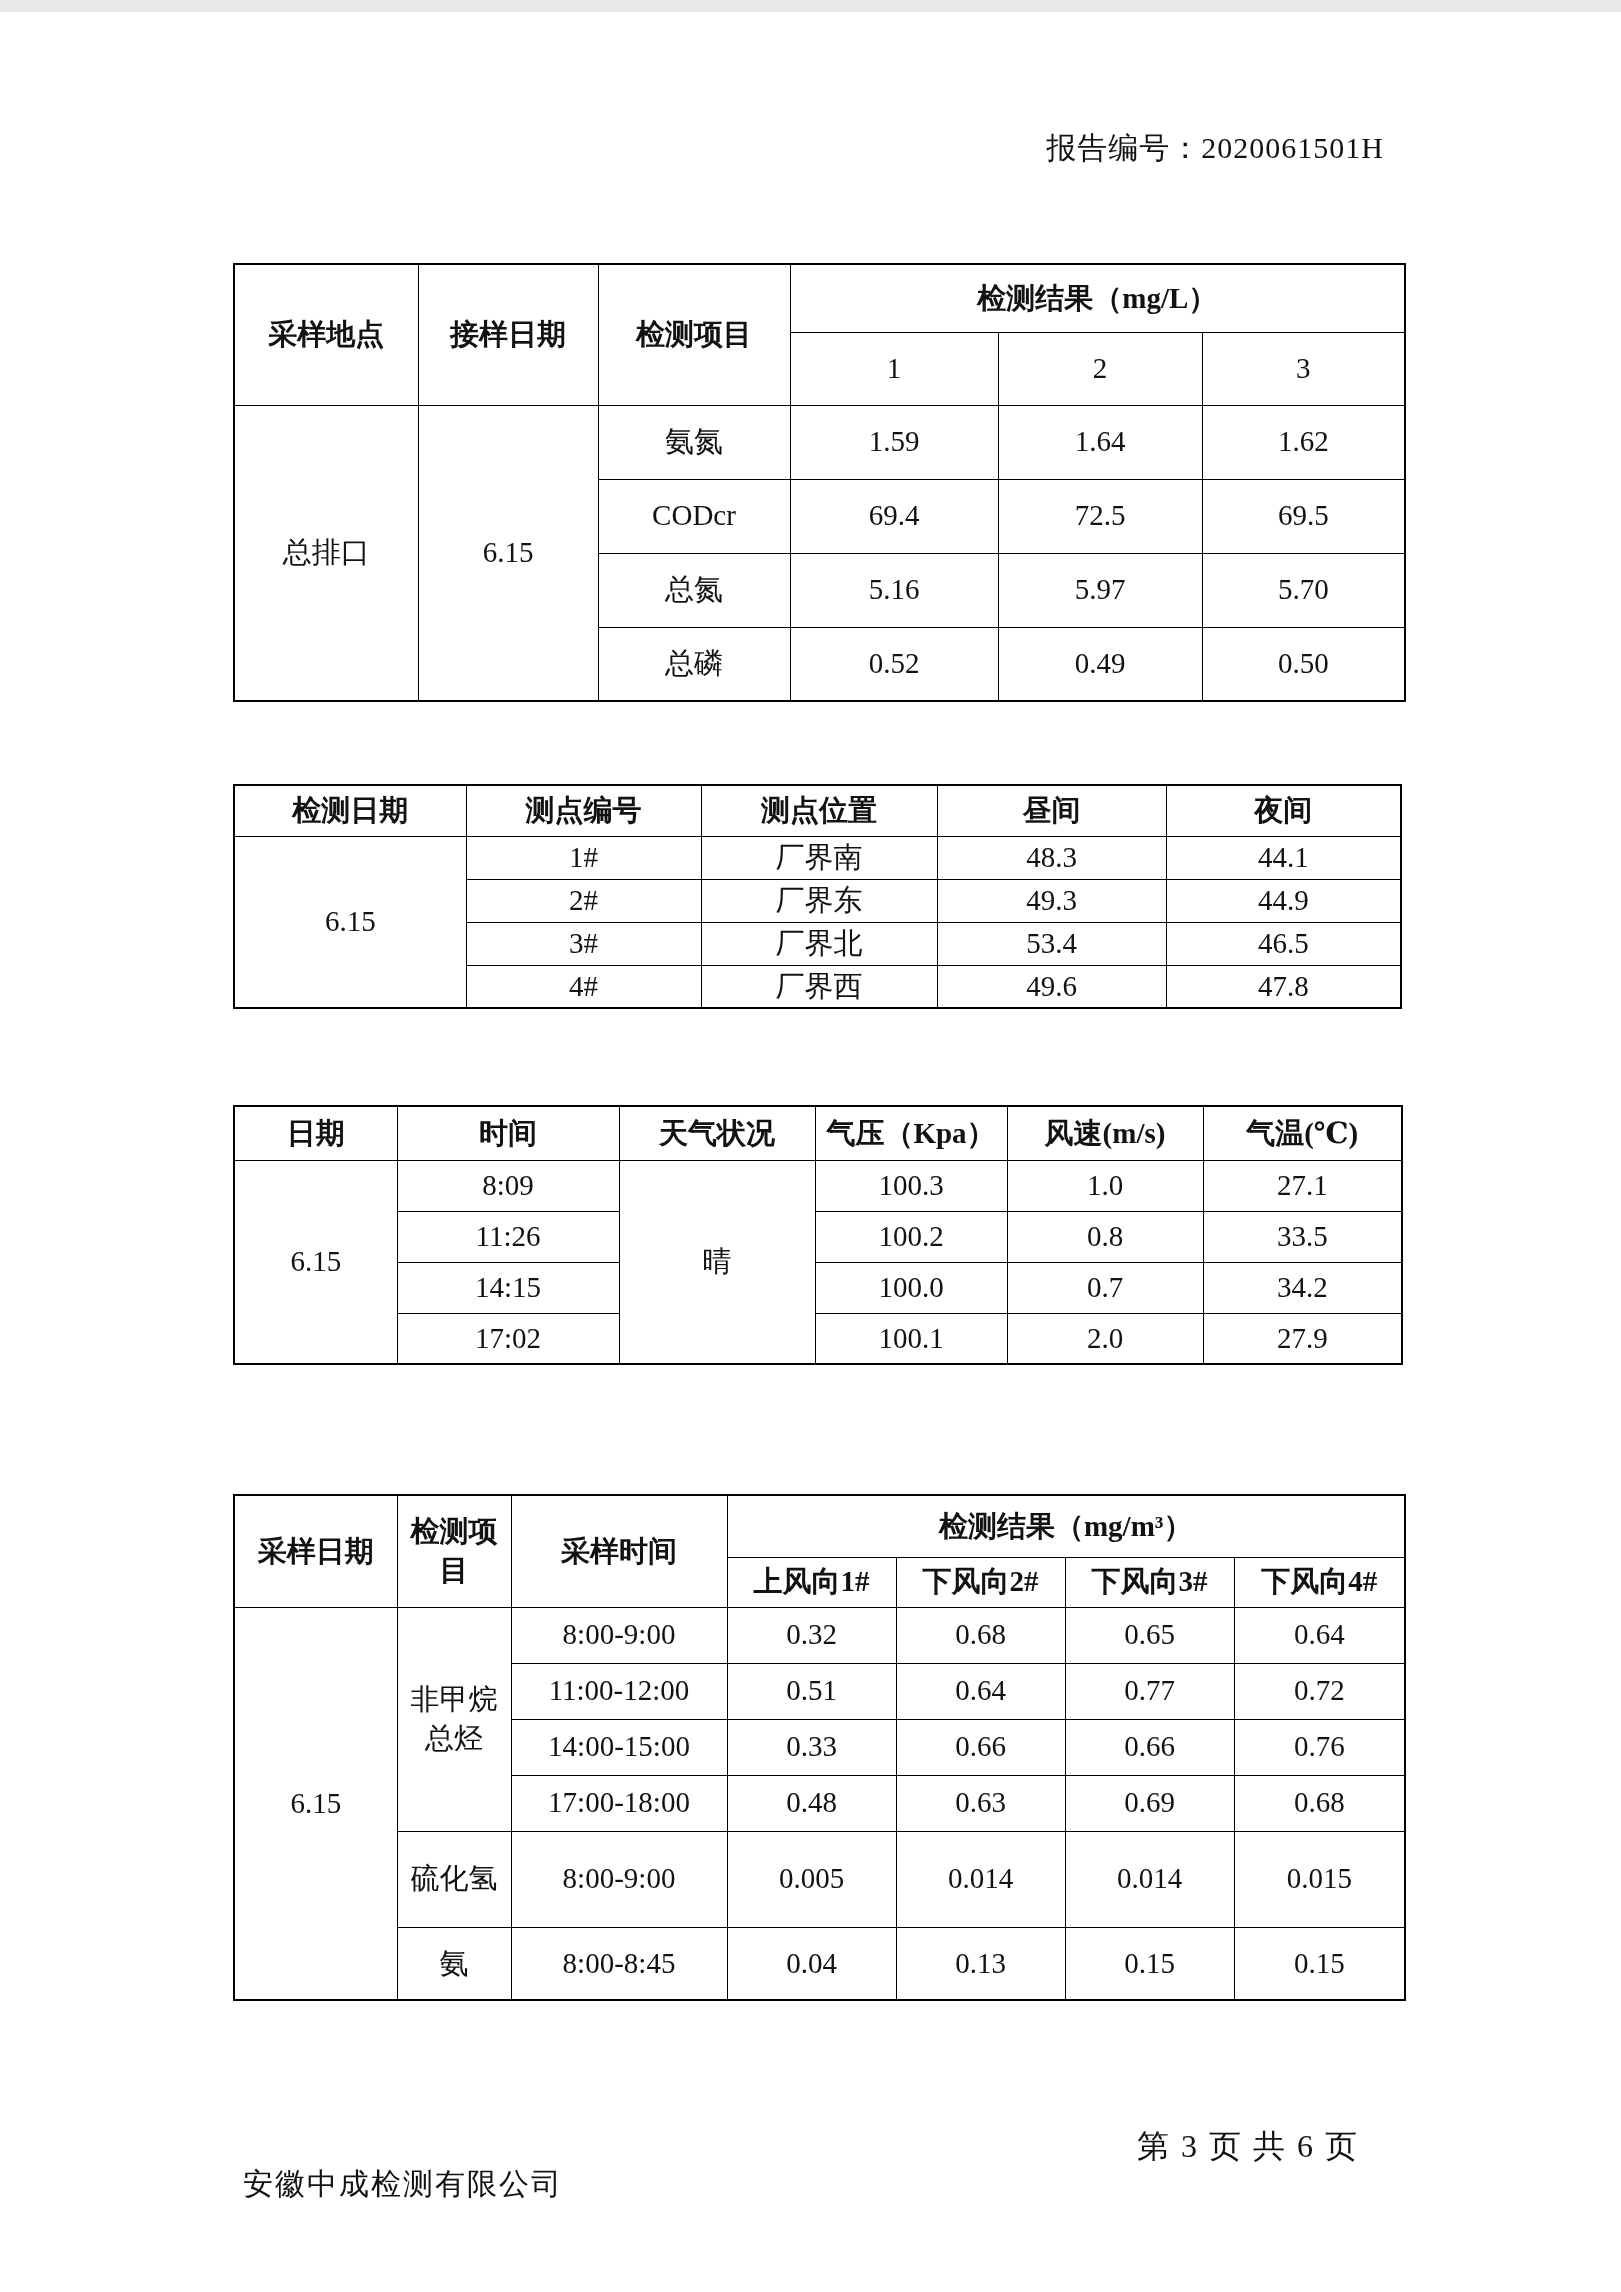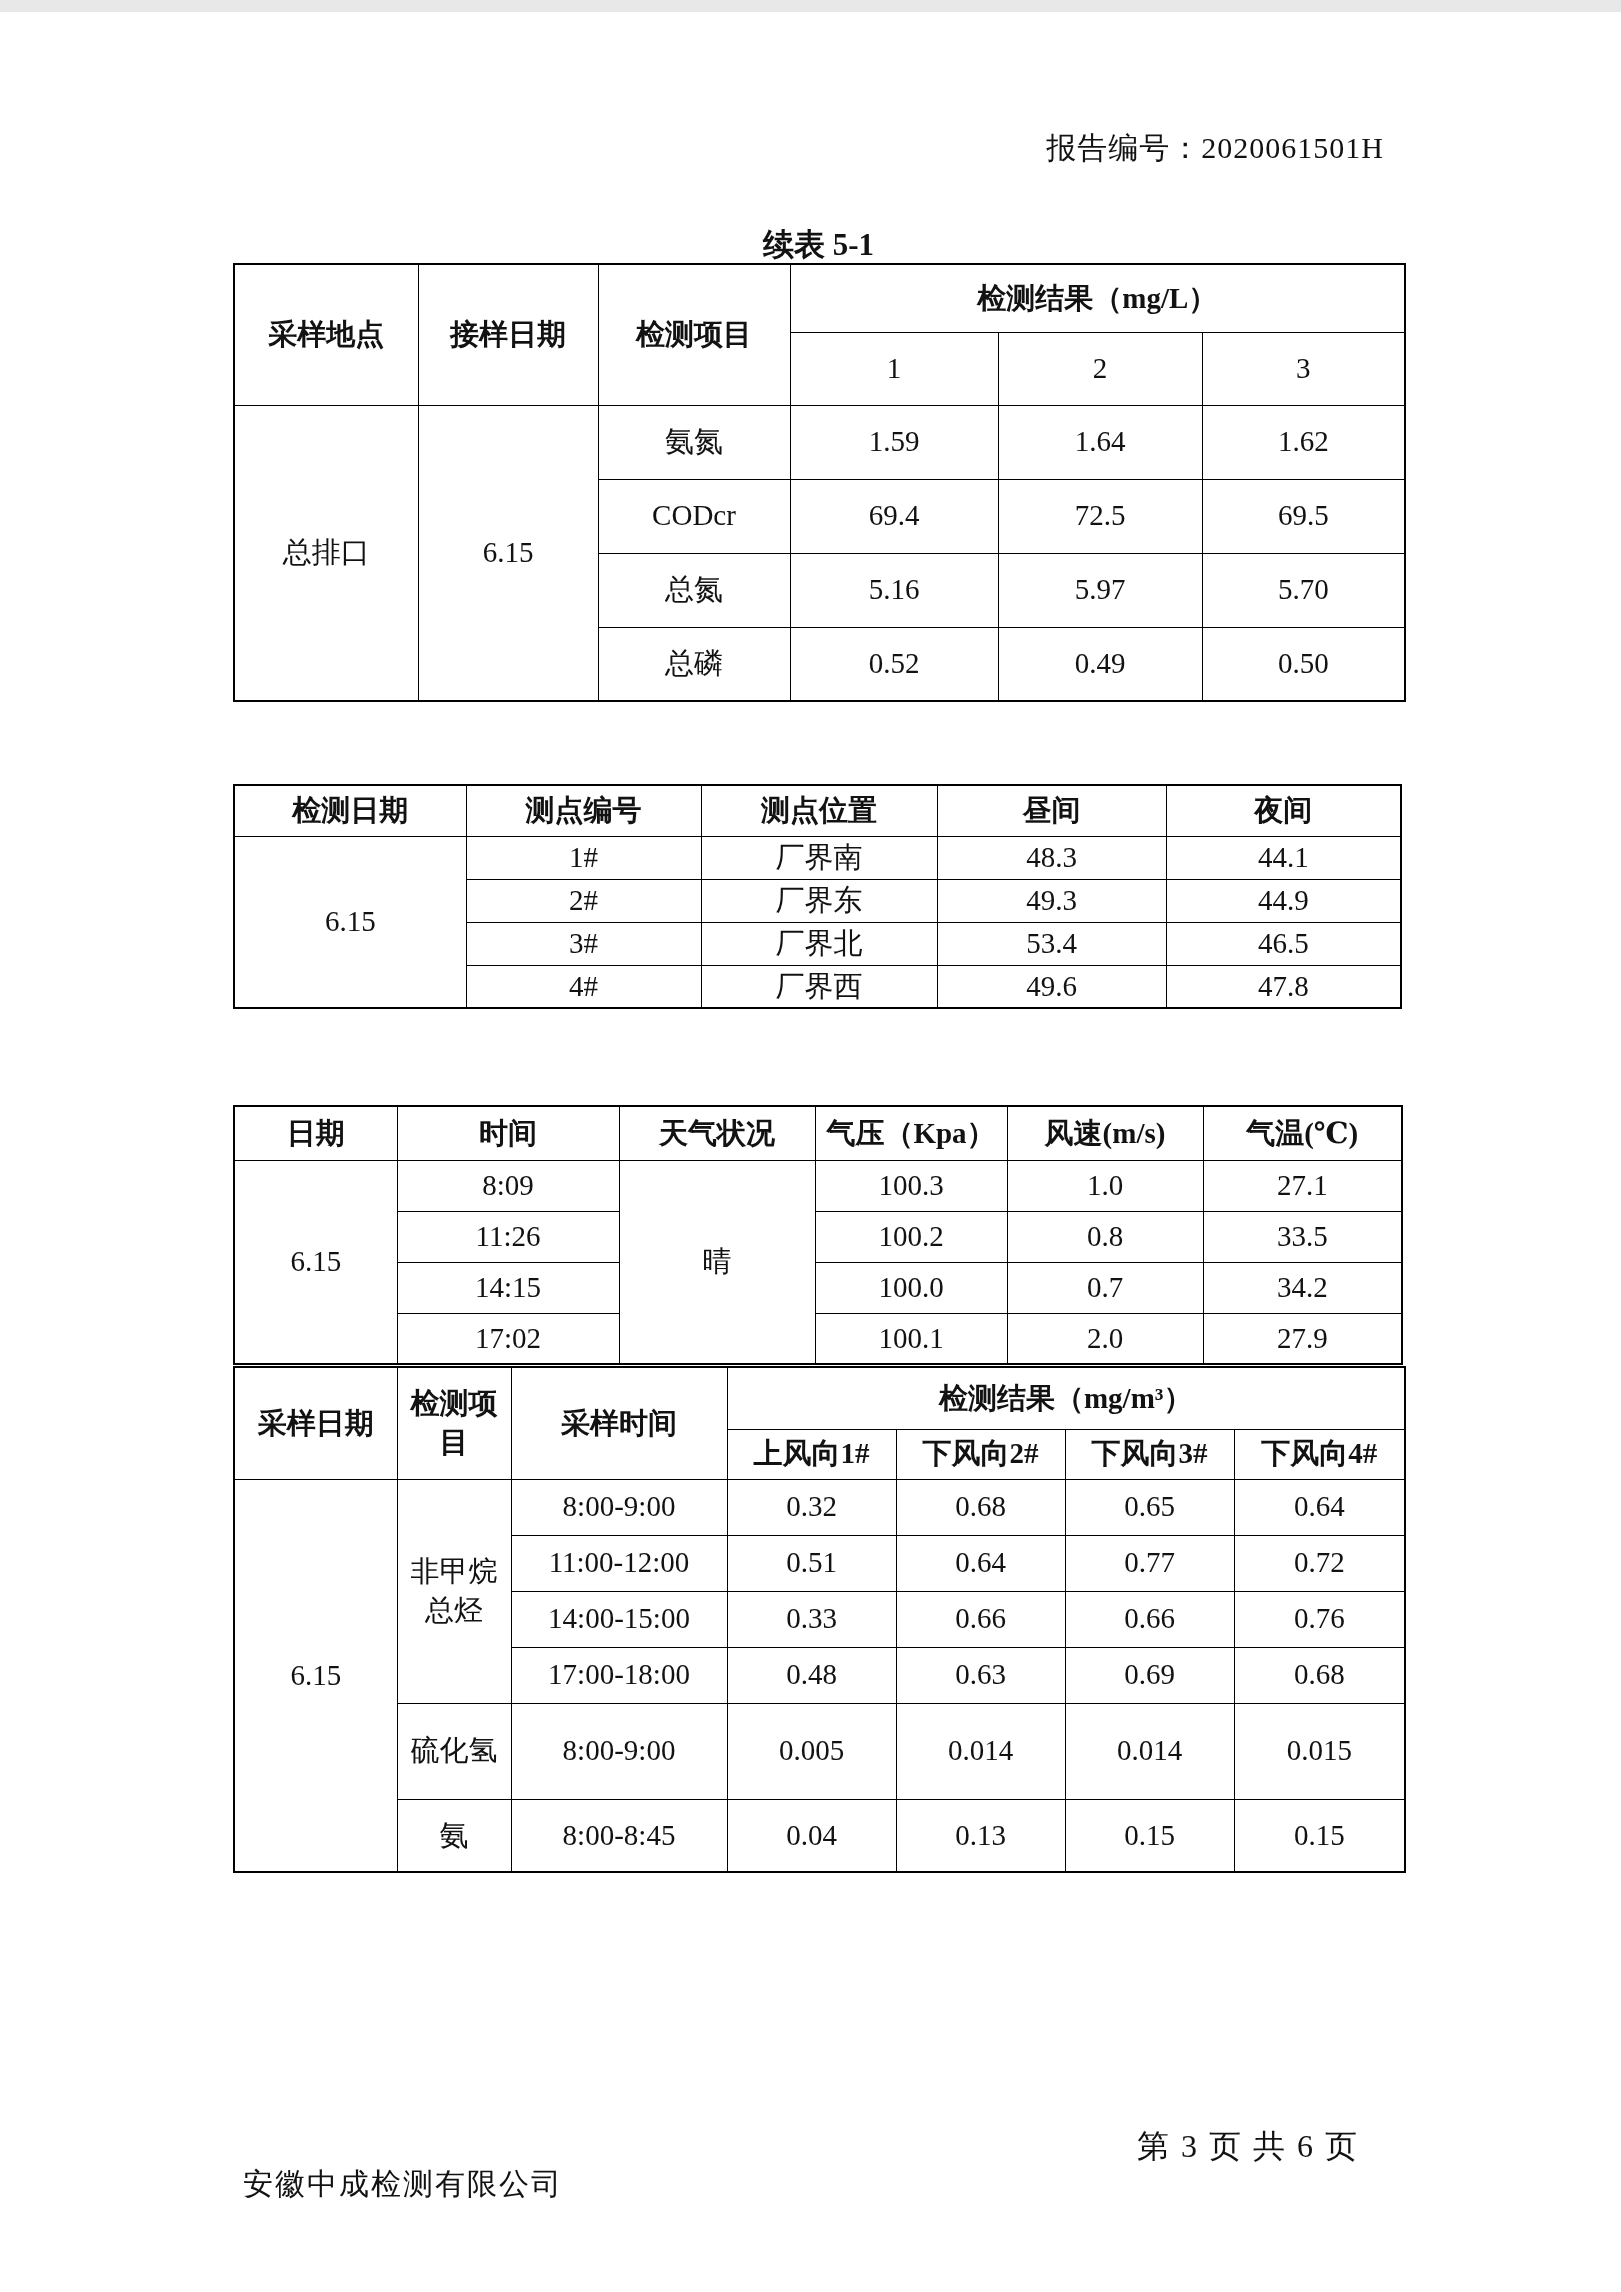--- a/index.html
+++ b/index.html
@@ -64,21 +64,20 @@
     font-size:32px;letter-spacing:2px;
   }
 </style>
 </head>
 <body>
 
 <div class="page">
 
   <div class="report-no">报告编号：2020061501H</div>
 
-  <div class="caption-center" style="top:212px;">续表 5-1</div>
 
   <table class="tbl" style="top:251px;left:233px;">
     <colgroup>
       <col style="width:184px">
         <col style="width:180px">
         <col style="width:192px">
       <col style="width:208px">
         <col style="width:204px">
         <col style="width:203px">
     </colgroup>
@@ -210,21 +209,21 @@
       <tr class="t3-r">
         <td>17:02</td>
         <td>100.1</td>
         <td>2.0</td>
         <td>27.9</td>
       </tr>
     </tbody>
   </table>
 
 
-  <table class="tbl" style="top:1354px;left:233px;">
+  <table class="tbl" style="top:1482px;left:233px;">
     <colgroup>
       <col style="width:163px">
         <col style="width:114px">
         <col style="width:216px">
       <col style="width:169px">
         <col style="width:169px">
         <col style="width:169px">
         <col style="width:171px">
     </colgroup>
     <tbody>

